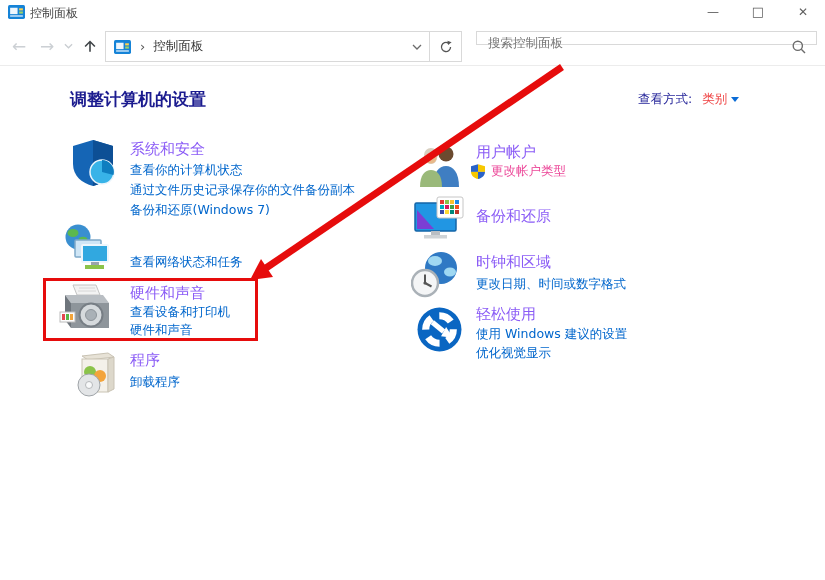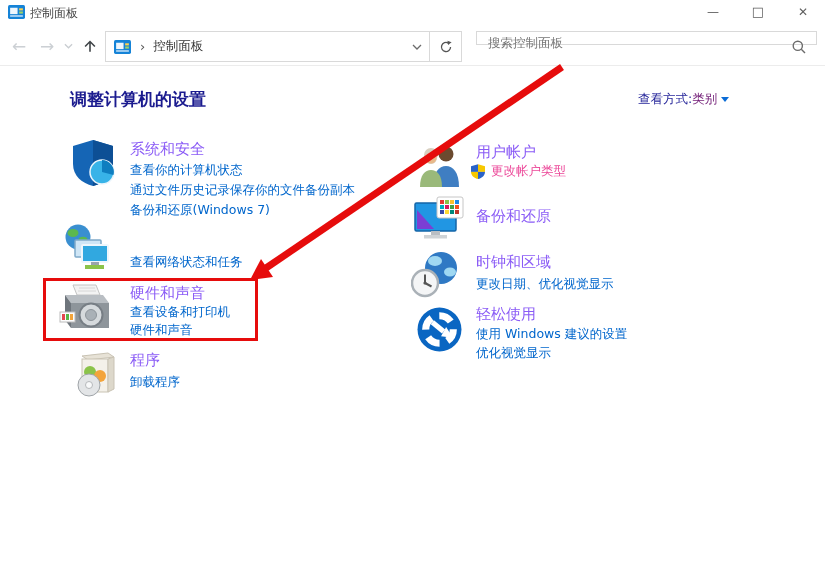--- a/index.html
+++ b/index.html
@@ -39,21 +39,21 @@
                border: 1px solid #d9d9d9; background: #fff; }
   .searchbox input { width: 100%; height: 100%; border: none; outline: none; padding: 0 30px 0 11px;
                      font-size: 12.5px; font-family: inherit; color: #333; background: transparent; }
   .searchbox input::placeholder { color: #767676; opacity: 1; }
   .search-ic { position: absolute; right: 9px; top: 7px; width: 16px; height: 16px; }
 
   
   .page-header { position: absolute; left: 70px; top: 88px; font-size: 17px; font-weight: 700;
                  color: #1b1b8f; }
   .viewby { position: absolute; left: 638px; top: 91px; font-size: 12.5px; color: #26269a; }
-  .viewby .value { color: #701a75; margin-left: 0; cursor: pointer; }
+  .viewby .value { color: #ef4444; margin-left: 10px; cursor: pointer; }
   .viewby .tri { display: inline-block; margin-left: 4px; width: 0; height: 0;
                  border-left: 4px solid transparent; border-right: 4px solid transparent;
                  border-top: 5px solid #0b6cd6; vertical-align: middle; }
 
   .cat-title { position: absolute; font-size: 15px; color: #8b5cf6; cursor: pointer; white-space: nowrap; }
   .cat-link  { position: absolute; font-size: 12.5px; color: #0066cc; cursor: pointer; white-space: nowrap; }
   .cat-icon  { position: absolute; cursor: pointer; }
 
   .uac-link { position: absolute; display: flex; align-items: center; gap: 5px; cursor: pointer; }
   .uac-link span { font-size: 12.5px; color: #ec4899; }
@@ -242,21 +242,21 @@
   <svg class="cat-icon" style="left:411px;top:250px" width="50" height="48" viewBox="0 0 50 48">
     <circle cx="30" cy="18" r="16" fill="#2f79c4"></circle>
     <ellipse cx="24" cy="11" rx="7" ry="5" fill="#9fd8f2"></ellipse>
     <ellipse cx="39" cy="22" rx="6" ry="4.5" fill="#9fd8f2"></ellipse>
     <circle cx="14" cy="33" r="13" fill="#f4f5f6" stroke="#aab1b7" stroke-width="2.5"></circle>
     <line x1="14" y1="33" x2="14" y2="24.5" stroke="#555" stroke-width="2"></line>
     <line x1="14" y1="33" x2="20.5" y2="36.5" stroke="#555" stroke-width="2"></line>
     <circle cx="14" cy="33" r="1.6" fill="#555"></circle>
   </svg>
   <div class="cat-title" style="left:476px;top:253px">时钟和区域</div>
-  <div class="cat-link" style="left:476px;top:276px">更改日期、优化视觉显示</div>
+  <div class="cat-link" style="left:476px;top:276px">更改日期、时间或数字格式</div>
 
   <svg class="cat-icon" style="left:416px;top:306px" width="47" height="47" viewBox="0 0 46 46">
     <circle cx="23" cy="23" r="21.5" fill="#0a66c2"></circle>
     <circle cx="23" cy="23" r="13.5" fill="none" stroke="#fff" stroke-width="7" stroke-dasharray="13 8"></circle>
     <circle cx="23" cy="23" r="9" fill="#0a66c2"></circle>
     <line x1="16" y1="16" x2="27" y2="25" stroke="#fff" stroke-width="5"></line>
     <polygon points="36,31 24.5,29.5 29.5,20.5" fill="#fff"></polygon>
   </svg>
   <div class="cat-title" style="left:476px;top:305px">轻松使用</div>
   <div class="cat-link" style="left:476px;top:326px">使用 Windows 建议的设置</div>

